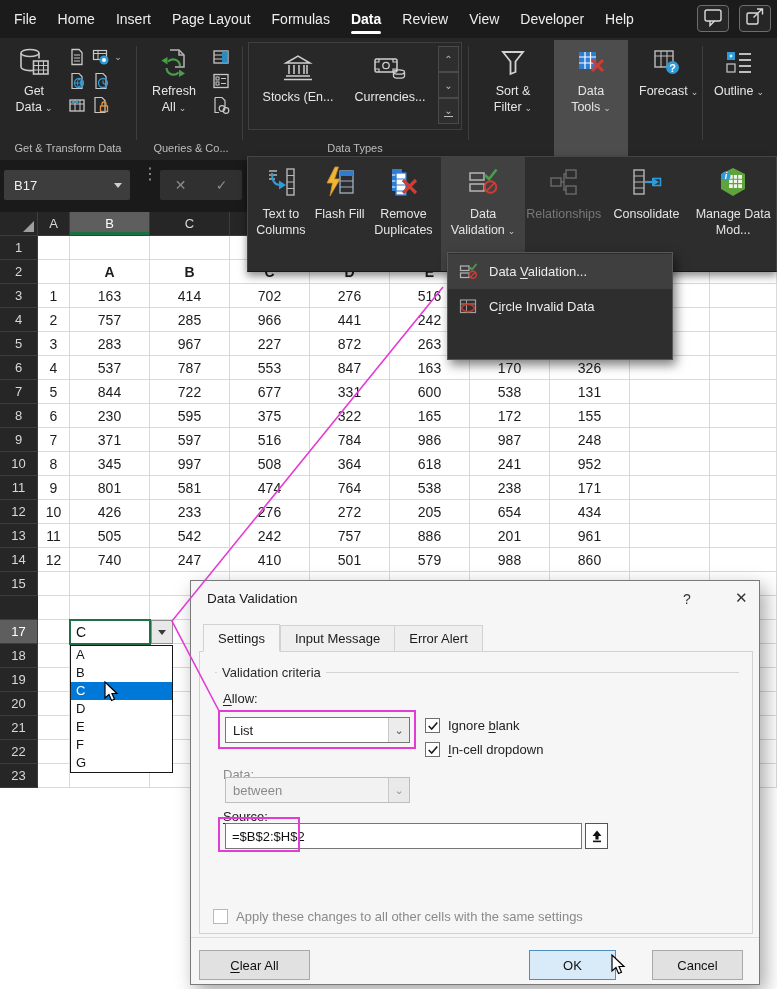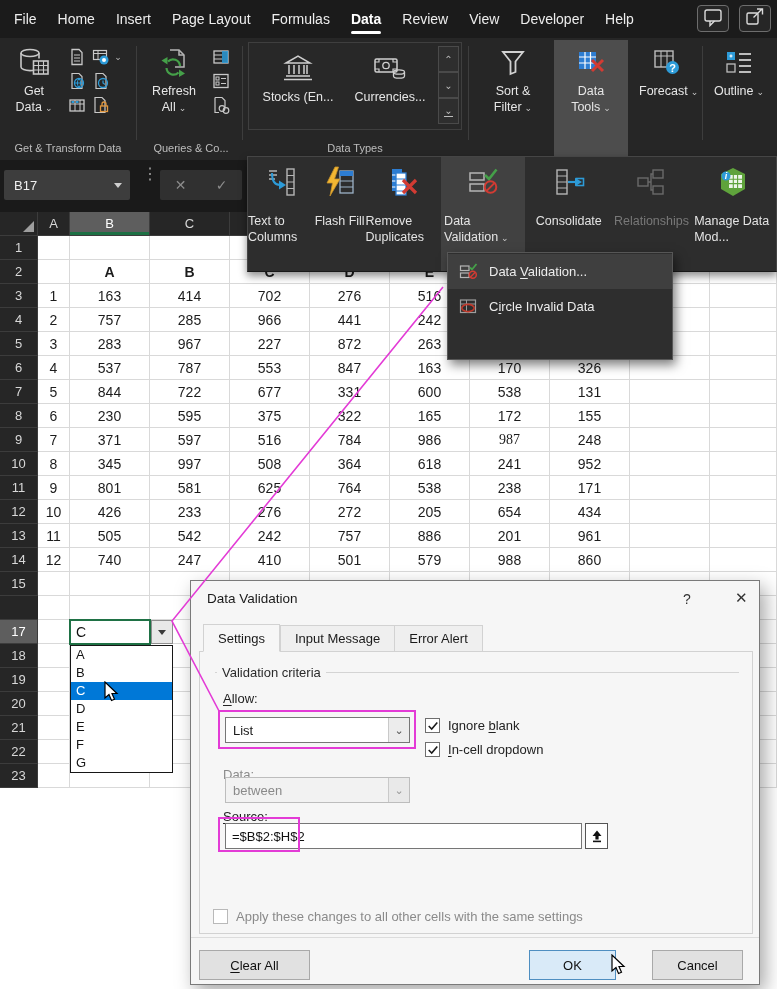--- a/index.html
+++ b/index.html
@@ -54,21 +54,21 @@
   #incell-btn .tri{width:0;height:0;border-left:4px solid transparent;border-right:4px solid transparent;border-top:5px solid #3a3a3a}
   #incell-list{position:absolute;left:70px;top:645px;width:103px;height:128px;background:#fff;border:1px solid #161616;z-index:5}
   .il-item{height:18px;line-height:18px;padding-left:5px;font-size:13px;color:#151515}
   .il-item.sel{background:#0078d7;color:#fff}
 
   
   #flyout{position:absolute;left:247px;top:156px;width:530px;height:116px;background:#2d2d2d;border:1px solid #454545;border-bottom-color:#191919;z-index:6;display:flex;box-shadow:0 4px 8px rgba(0,0,0,.45)}
   .fly-item{height:100%;display:flex;flex-direction:column;align-items:center;padding-top:9px}
   .fly-item.hl{background:#414141}
   .fly-icon{width:32px;height:32px}
-  .fly-label{font-size:12.5px;color:#e4e4e4;line-height:1.3;margin-top:15px;max-width:78px}
+  .fly-label{font-size:12.5px;color:#e4e4e4;text-align:center;line-height:1.3;margin-top:8px;max-width:78px}
   .fly-item.dis .fly-label{color:#787878}
 
   
   #val-menu{position:absolute;left:447px;top:252px;width:226px;height:108px;background:#2e2e2e;border:1px solid #565656;z-index:7;padding-top:1px;box-shadow:3px 5px 10px rgba(0,0,0,.5)}
   .vm-item{height:35px;display:flex;align-items:center;gap:11px;padding:0 11px;font-size:13px;color:#ececec}
   .vm-item.hl{background:#3f3f3f}
   .vm-icon{width:19px;height:19px;flex:none}
 
   
   #dialog{position:absolute;left:190px;top:580px;width:570px;height:405px;background:#f6f6f6;border:1px solid #7a7a7a;z-index:8;font-size:13px;color:#1a1a1a;box-shadow:5px 7px 18px rgba(0,0,0,.35)}
@@ -427,40 +427,40 @@
     <div class="sh-cell" style="left: 550px; top: 192px; width: 80px;">155</div>
     <div class="sh-cell" style="left: 630px; top: 192px; width: 80px;"></div>
     <div class="sh-cell" style="left: 710px; top: 192px; width: 67px;"></div>
     <div class="sh-rowhdr" style="top: 216px;">9</div>
     <div class="sh-cell" style="left: 38px; top: 216px; width: 32px;">7</div>
     <div class="sh-cell" style="left: 70px; top: 216px; width: 80px;">371</div>
     <div class="sh-cell" style="left: 150px; top: 216px; width: 80px;">597</div>
     <div class="sh-cell" style="left: 230px; top: 216px; width: 80px;">516</div>
     <div class="sh-cell" style="left: 310px; top: 216px; width: 80px;">784</div>
     <div class="sh-cell" style="left: 390px; top: 216px; width: 80px;">986</div>
-    <div class="sh-cell" style="left: 470px; top: 216px; width: 80px; font-family: Liberation Serif, serif;">987</div>
+    <div class="sh-cell" style="left: 470px; top: 216px; width: 80px;">987</div>
     <div class="sh-cell" style="left: 550px; top: 216px; width: 80px;">248</div>
     <div class="sh-cell" style="left: 630px; top: 216px; width: 80px;"></div>
     <div class="sh-cell" style="left: 710px; top: 216px; width: 67px;"></div>
     <div class="sh-rowhdr" style="top: 240px;">10</div>
     <div class="sh-cell" style="left: 38px; top: 240px; width: 32px;">8</div>
     <div class="sh-cell" style="left: 70px; top: 240px; width: 80px;">345</div>
     <div class="sh-cell" style="left: 150px; top: 240px; width: 80px;">997</div>
     <div class="sh-cell" style="left: 230px; top: 240px; width: 80px;">508</div>
     <div class="sh-cell" style="left: 310px; top: 240px; width: 80px;">364</div>
     <div class="sh-cell" style="left: 390px; top: 240px; width: 80px;">618</div>
     <div class="sh-cell" style="left: 470px; top: 240px; width: 80px;">241</div>
     <div class="sh-cell" style="left: 550px; top: 240px; width: 80px;">952</div>
     <div class="sh-cell" style="left: 630px; top: 240px; width: 80px;"></div>
     <div class="sh-cell" style="left: 710px; top: 240px; width: 67px;"></div>
     <div class="sh-rowhdr" style="top: 264px;">11</div>
     <div class="sh-cell" style="left: 38px; top: 264px; width: 32px;">9</div>
     <div class="sh-cell" style="left: 70px; top: 264px; width: 80px;">801</div>
     <div class="sh-cell" style="left: 150px; top: 264px; width: 80px;">581</div>
-    <div class="sh-cell" style="left: 230px; top: 264px; width: 80px;">625</div>
+    <div class="sh-cell" style="left: 230px; top: 264px; width: 80px;">474</div>
     <div class="sh-cell" style="left: 310px; top: 264px; width: 80px;">764</div>
     <div class="sh-cell" style="left: 390px; top: 264px; width: 80px;">538</div>
     <div class="sh-cell" style="left: 470px; top: 264px; width: 80px;">238</div>
     <div class="sh-cell" style="left: 550px; top: 264px; width: 80px;">171</div>
     <div class="sh-cell" style="left: 630px; top: 264px; width: 80px;"></div>
     <div class="sh-cell" style="left: 710px; top: 264px; width: 67px;"></div>
     <div class="sh-rowhdr" style="top: 288px;">12</div>
     <div class="sh-cell" style="left: 38px; top: 288px; width: 32px;">10</div>
     <div class="sh-cell" style="left: 70px; top: 288px; width: 80px;">426</div>
     <div class="sh-cell" style="left: 150px; top: 288px; width: 80px;">233</div>
@@ -643,38 +643,38 @@
     <div class="fly-item hl" style="width: 84px;">
       <div class="fly-icon"><svg width="32" height="32" viewBox="0 0 32 32">
           <rect x="3" y="7" width="14" height="7" fill="none" stroke="#b5b5b5" stroke-width="1.5"></rect>
           <rect x="3" y="18" width="14" height="7" fill="none" stroke="#b5b5b5" stroke-width="1.5"></rect>
           <path d="M18 9 L22 13 L29.5 3.5" fill="none" stroke="#45a049" stroke-width="2.6"></path>
           <circle cx="23.5" cy="21" r="5.8" fill="none" stroke="#d23b33" stroke-width="2"></circle>
           <path d="M19.4 25.1 L27.6 16.9" stroke="#d23b33" stroke-width="2"></path>
         </svg></div>
       <div class="fly-label">Data Validation<span class="chev">⌄</span></div>
     </div>
+    <div class="fly-item dis" style="width: 78px;">
+      <div class="fly-icon"><svg width="32" height="32" viewBox="0 0 32 32">
+          <rect x="18" y="4" width="10" height="8" fill="none" stroke="#6a6a6a" stroke-width="1.4"></rect>
+          <rect x="18" y="20" width="10" height="8" fill="none" stroke="#6a6a6a" stroke-width="1.4"></rect>
+          <rect x="3" y="12" width="10" height="8" fill="none" stroke="#6a6a6a" stroke-width="1.4"></rect>
+          <path d="M13 16 h3 M16 16 V8 h2 M16 16 V24 h2" fill="none" stroke="#6a6a6a" stroke-width="1.4"></path>
+        </svg></div>
+      <div class="fly-label">Relationships</div>
+    </div>
     <div class="fly-item" style="width: 88px;">
       <div class="fly-icon"><svg width="32" height="32" viewBox="0 0 32 32">
           <rect x="4" y="4" width="10" height="24" fill="none" stroke="#b5b5b5" stroke-width="1.4"></rect>
           <path d="M4 10 h10 M4 16 h10 M4 22 h10" stroke="#b5b5b5" stroke-width="1.1"></path>
           <path d="M15 16 H23" stroke="#2d9bd8" stroke-width="2.2"></path>
           <polygon points="22,11.8 29,16 22,20.2" fill="#2d9bd8"></polygon>
           <rect x="23.5" y="12.5" width="7" height="7" fill="none" stroke="#2d9bd8" stroke-width="1.6"></rect>
         </svg></div>
       <div class="fly-label">Consolidate</div>
-    </div>
-    <div class="fly-item dis" style="width: 78px;">
-      <div class="fly-icon"><svg width="32" height="32" viewBox="0 0 32 32">
-          <rect x="18" y="4" width="10" height="8" fill="none" stroke="#6a6a6a" stroke-width="1.4"></rect>
-          <rect x="18" y="20" width="10" height="8" fill="none" stroke="#6a6a6a" stroke-width="1.4"></rect>
-          <rect x="3" y="12" width="10" height="8" fill="none" stroke="#6a6a6a" stroke-width="1.4"></rect>
-          <path d="M13 16 h3 M16 16 V8 h2 M16 16 V24 h2" fill="none" stroke="#6a6a6a" stroke-width="1.4"></path>
-        </svg></div>
-      <div class="fly-label">Relationships</div>
     </div>
     <div class="fly-item" style="width: 86px;">
       <div class="fly-icon"><svg width="32" height="32" viewBox="0 0 32 32">
           <path d="M16 2 L28 8 V23 L16 30 L4 23 V8 Z" fill="#5fa33c"></path>
           <rect x="12" y="9" width="13" height="13" fill="#eef6ea"></rect>
           <path d="M12 13.3 h13 M12 17.6 h13 M16.3 9 v13 M20.6 9 v13" stroke="#5fa33c" stroke-width="1.1"></path>
           <circle cx="9" cy="10" r="4.5" fill="#2d9bd8"></circle>
           <text x="9" y="13.4" font-size="9" font-weight="bold" fill="#fff" text-anchor="middle" font-style="italic">i</text>
         </svg></div>
       <div class="fly-label">Manage Data Mod...</div>

